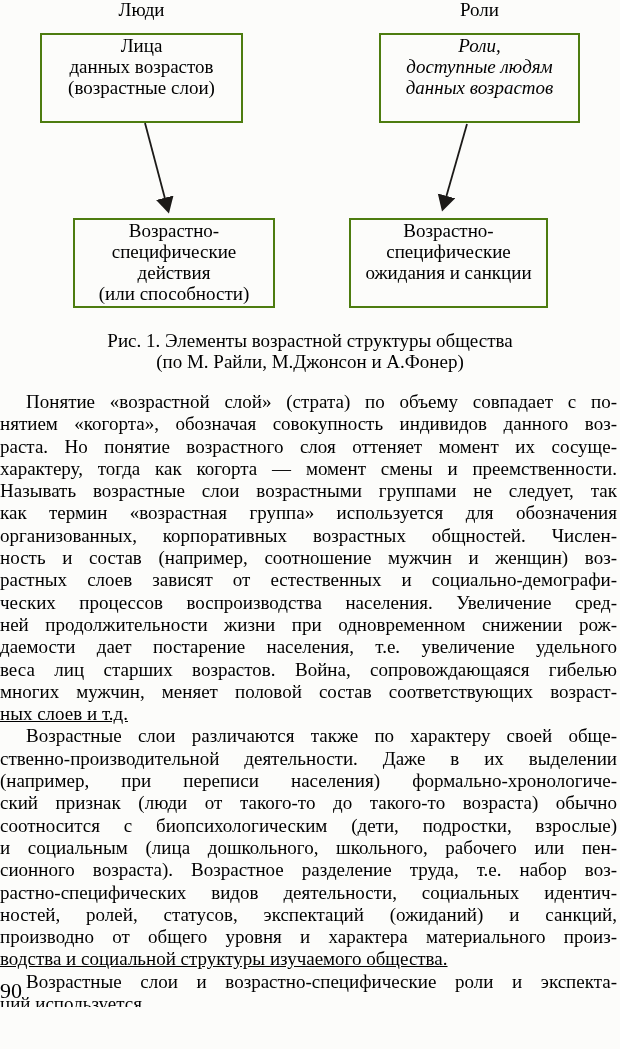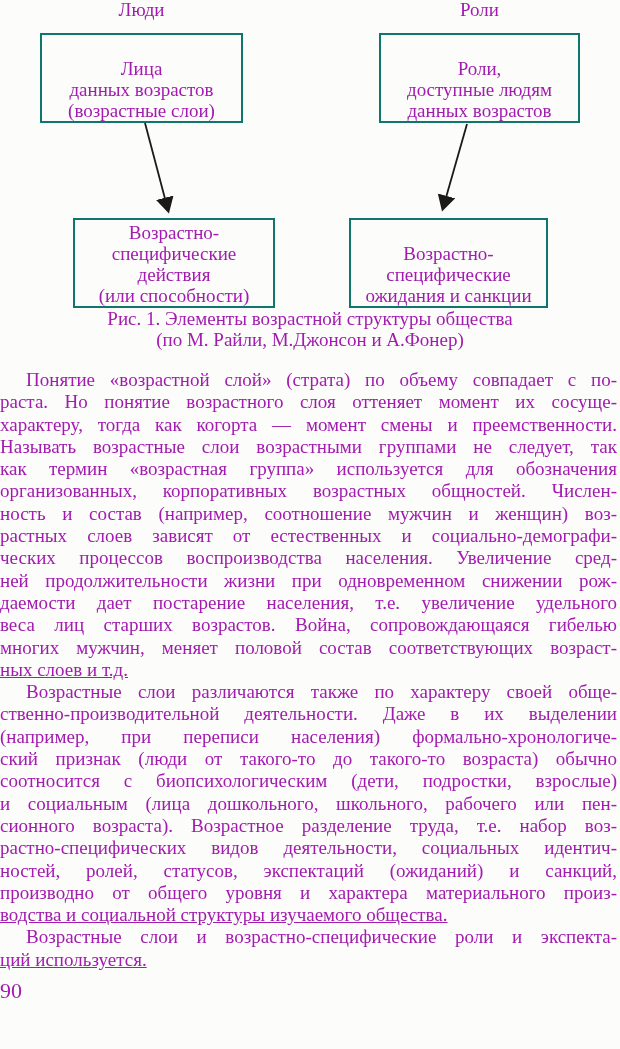--- a/index.html
+++ b/index.html
@@ -5,66 +5,67 @@
   html, body {
     margin: 0;
     padding: 0;
     background: #fcfcfa;
   }
   .page {
     position: relative;
     width: 620px;
     height: 1007px;
     background: #fcfcfa;
-    color: #a21caf;
+    color: #000000;
     font-family: "Liberation Serif", "DejaVu Serif", serif;
     overflow: hidden;
   }
   
   .figure {
     position: relative;
     width: 620px;
     height: 308px;
   }
   .col-header {
     position: absolute;
     top: 0;
     font-size: 19px;
     line-height: 20px;
     text-align: center;
   }
   .col-header.people { left: 40px;  width: 203px; }
   .col-header.roles  { left: 379px; width: 201px; }
   .fbox {
     position: absolute;
-    border: 2px solid #0f766e;
+    border: 2px solid #4d7c0f;
     background: #fcfcfa;
     display: flex;
-    align-items: flex-end;
+    align-items: flex-start;
     justify-content: center;
     text-align: center;
     box-sizing: border-box;
   }
   .fbox .txt {
     white-space: pre-line;
     font-size: 19px;
     line-height: 21px;
   }
   .fbox.b1l { left: 40px;  top: 33px;  width: 203px; height: 90px; }
-  .fbox.b1r { left: 379px; top: 33px;  width: 201px; height: 90px; }
+  .fbox.b1r { left: 379px; top: 33px;  width: 201px; height: 90px; font-style: italic; }
   .fbox.b2l { left: 73px;  top: 218px; width: 202px; height: 90px; }
   .fbox.b2r { left: 349px; top: 218px; width: 199px; height: 90px; }
   .arrows {
     position: absolute;
     left: 0; top: 0;
     width: 620px; height: 308px;
     pointer-events: none;
   }
   
   .caption {
+    margin-top: 22px;
     width: 620px;
     text-align: center;
     font-size: 19px;
     line-height: 21px;
   }
   
   .bodytext {
     margin-top: 19px;
     width: 617px;
   }
@@ -134,20 +135,21 @@
   </div>
 
   <div class="caption">
     <div>Рис. 1. Элементы возрастной структуры общества</div>
     <div>(по М. Райли, М.Джонсон и А.Фонер)</div>
   </div>
 
   <div class="bodytext">
     <div class="para">
       <div class="ln first">Понятие «возрастной слой» (страта) по объему совпадает с по-</div>
+      <div class="ln">нятием «когорта», обозначая совокупность индивидов данного воз-</div>
       <div class="ln">раста. Но понятие возрастного слоя оттеняет момент их сосуще-</div>
       <div class="ln">характеру, тогда как когорта — момент смены и преемственности.</div>
       <div class="ln">Называть возрастные слои возрастными группами не следует, так</div>
       <div class="ln">как термин «возрастная группа» используется для обозначения</div>
       <div class="ln">организованных, корпоративных возрастных общностей. Числен-</div>
       <div class="ln">ность и состав (например, соотношение мужчин и женщин) воз-</div>
       <div class="ln">растных слоев зависят от естественных и социально-демографи-</div>
       <div class="ln">ческих процессов воспроизводства населения. Увеличение сред-</div>
       <div class="ln">ней продолжительности жизни при одновременном снижении рож-</div>
       <div class="ln">даемости дает постарение населения, т.е. увеличение удельного</div>

